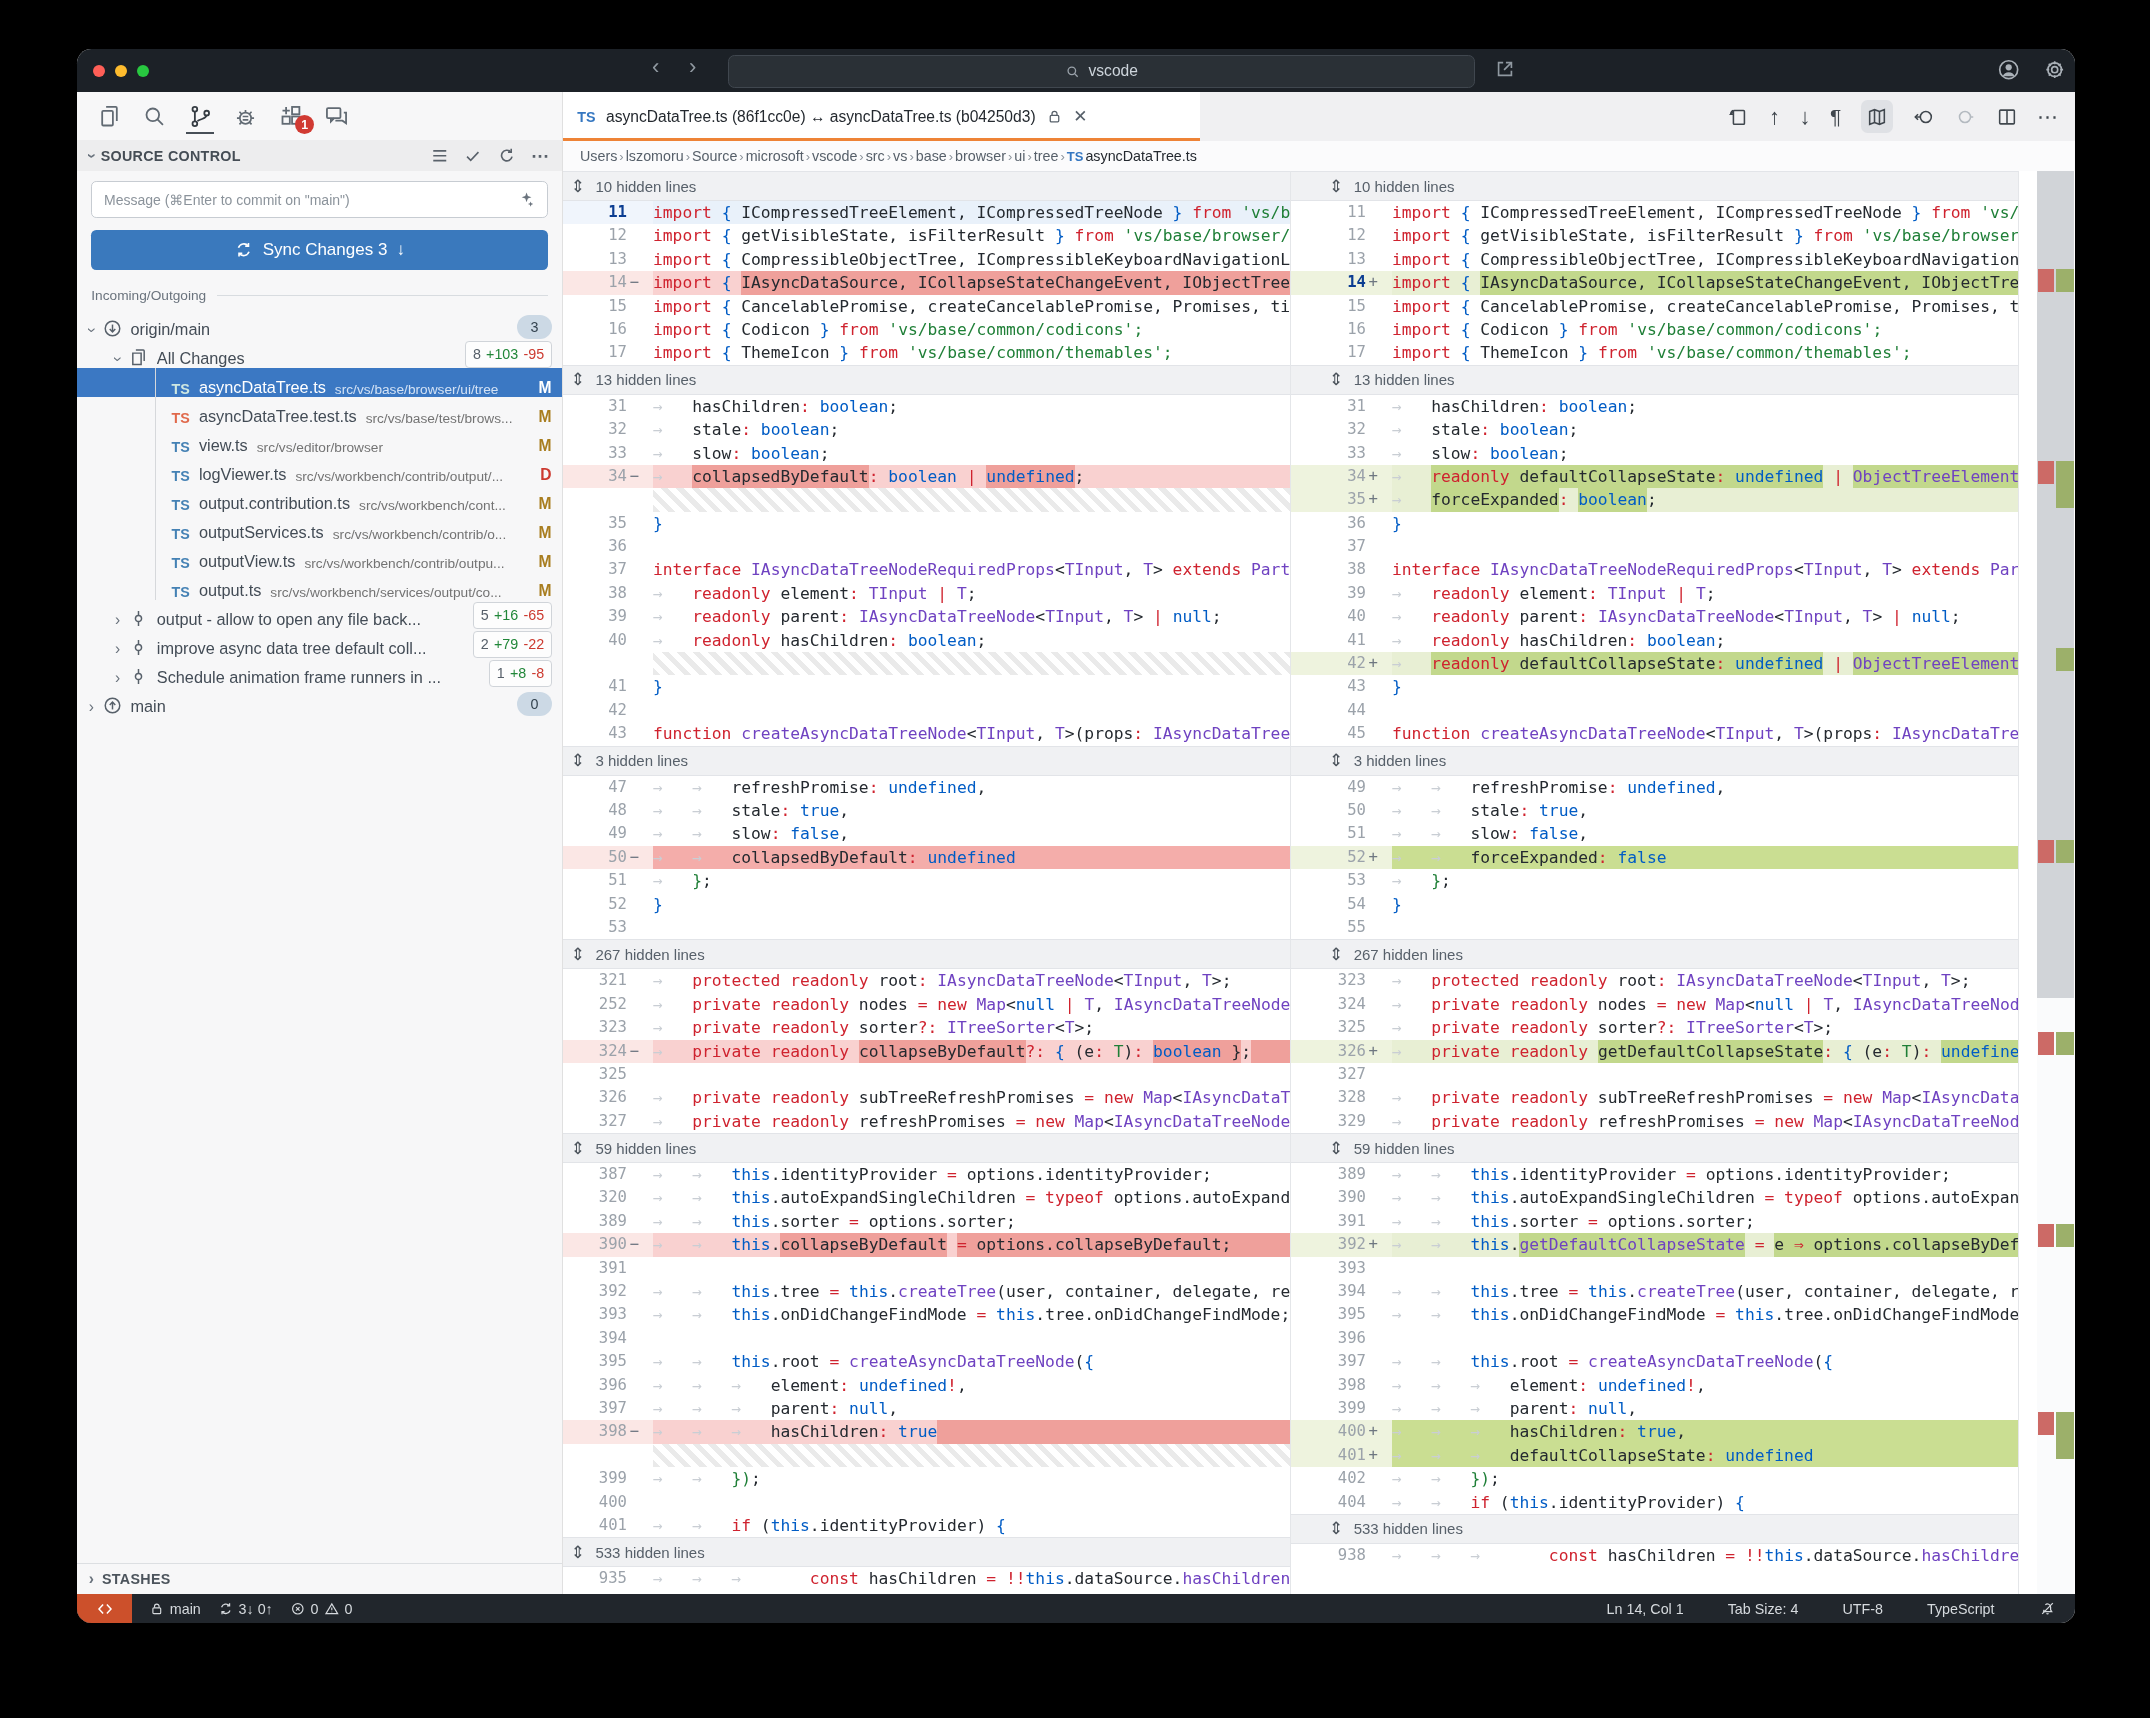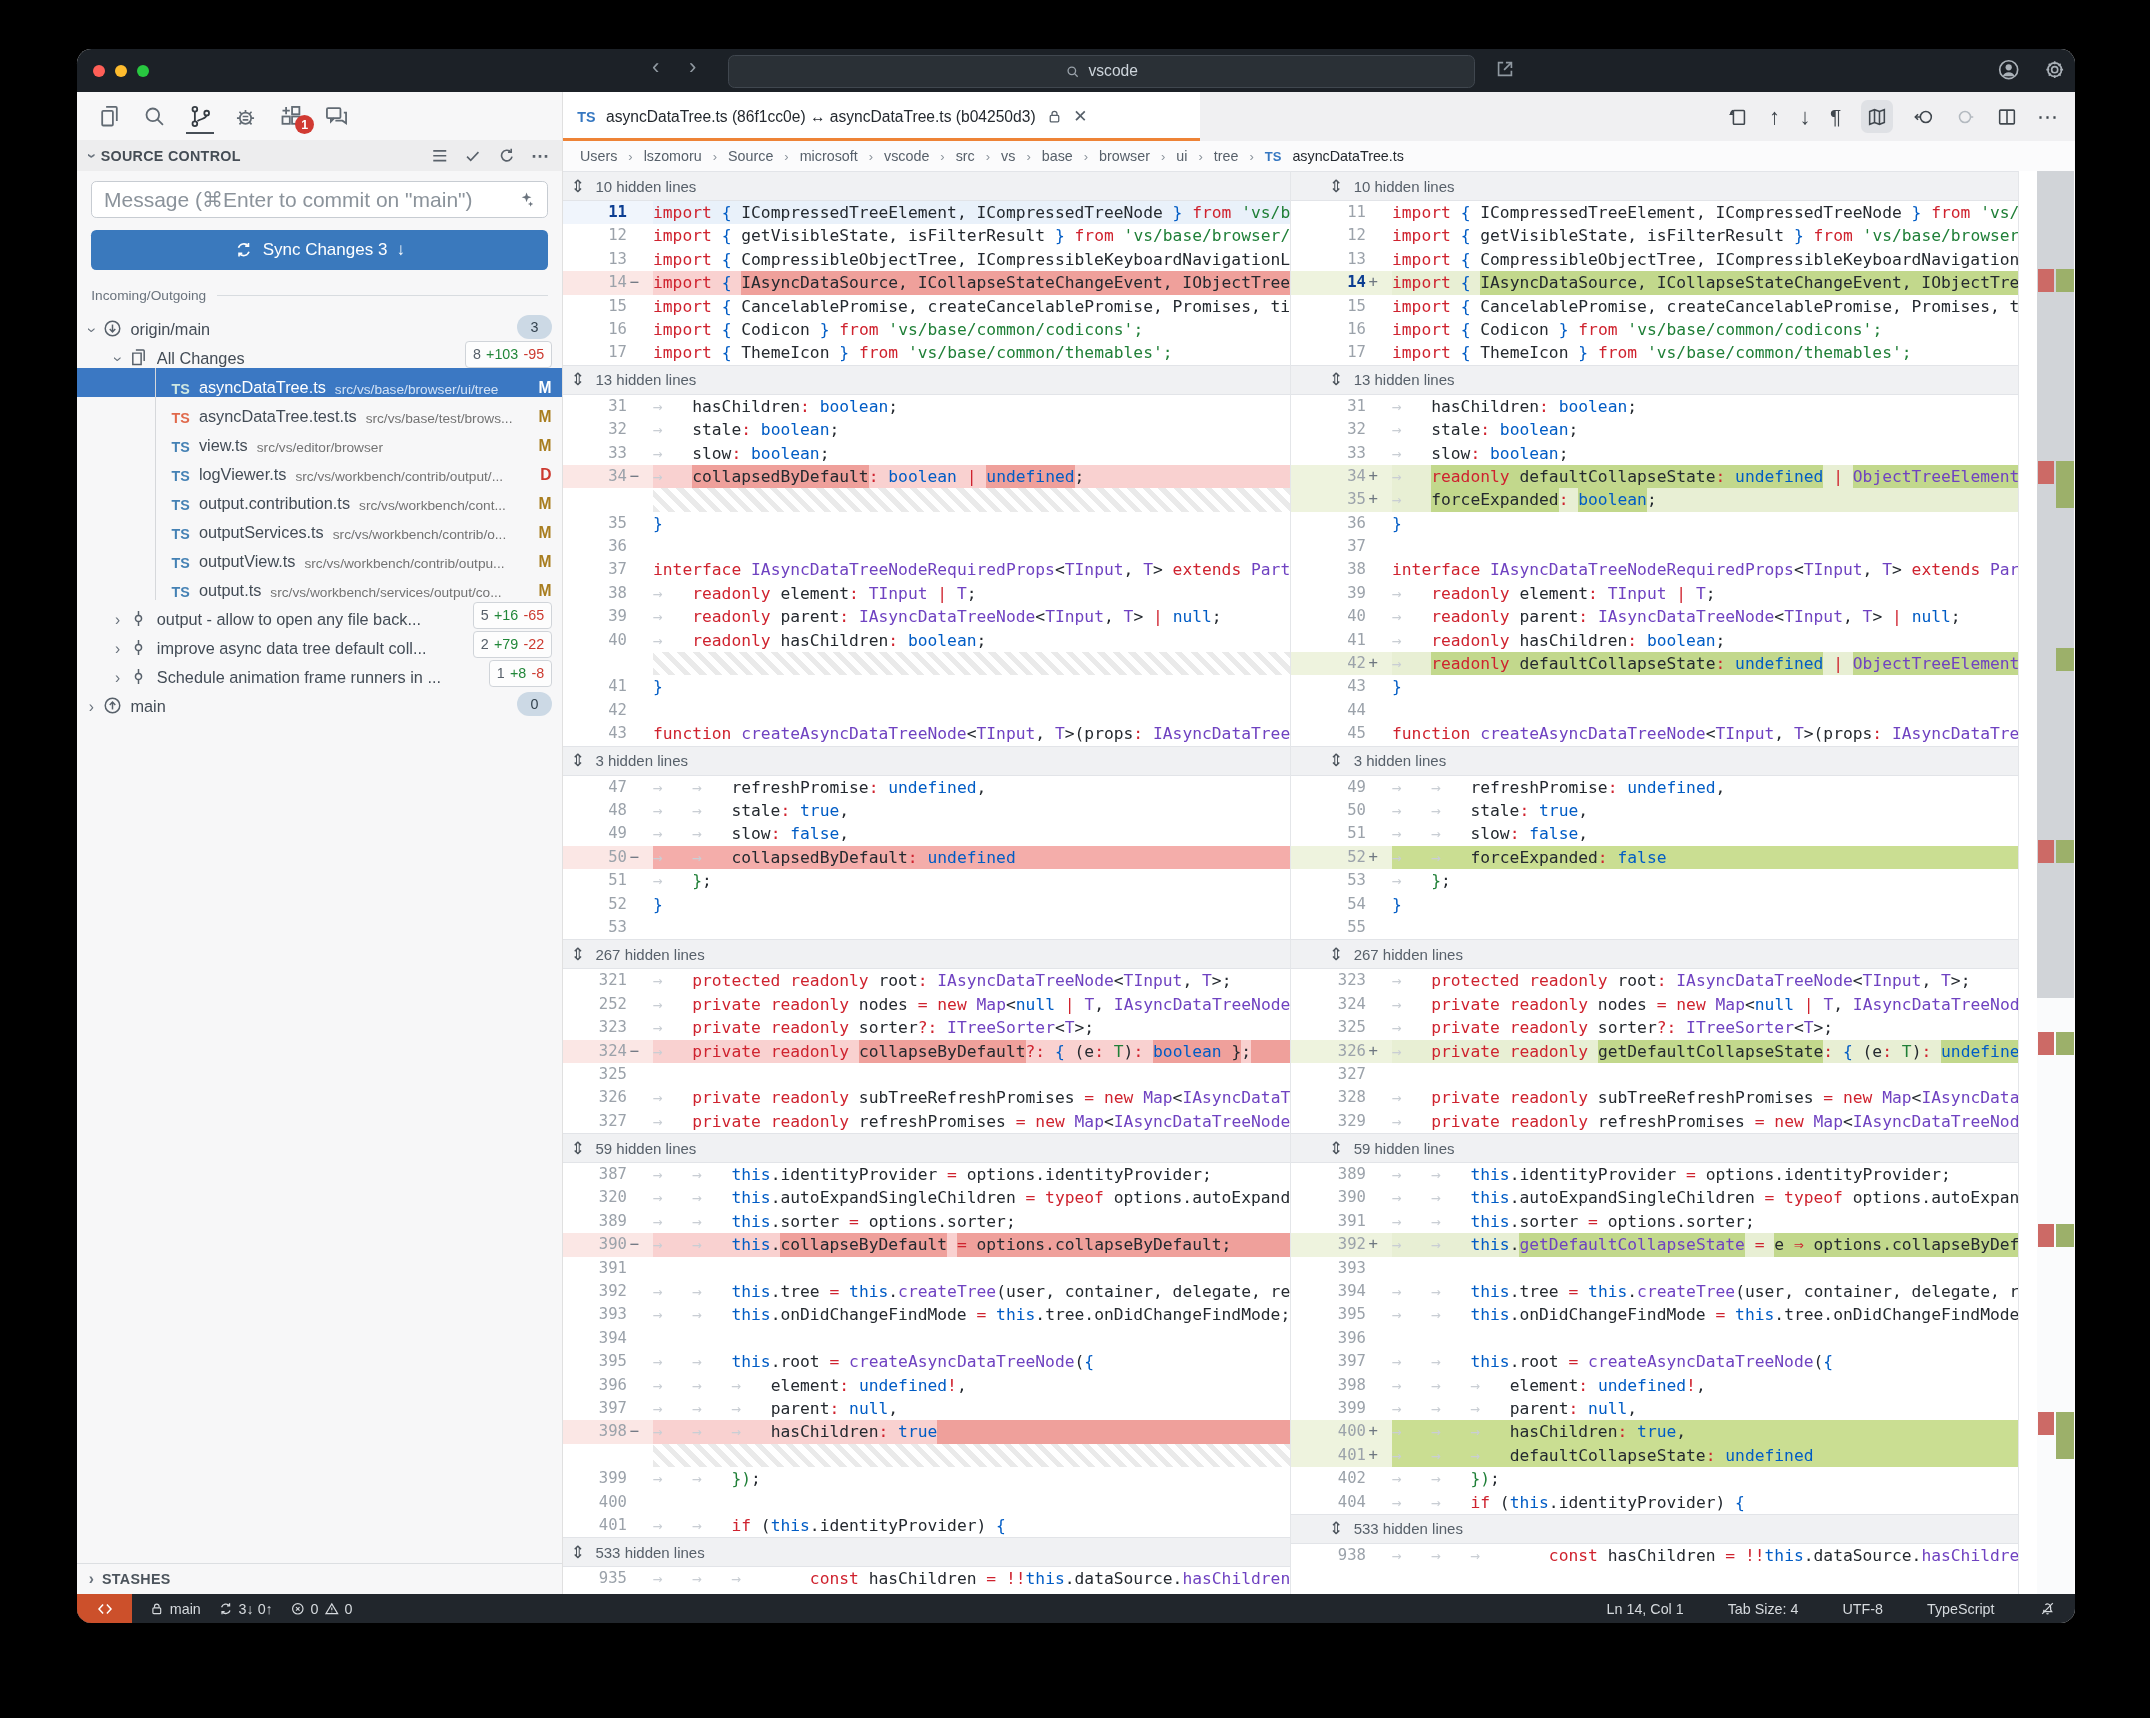--- a/index.html
+++ b/index.html
@@ -18,21 +18,21 @@
   .sidebar{width:485px;flex:0 0 auto;background:#f7f7f8;border-right:1.3px solid #e0e0e0;display:flex;flex-direction:column;min-width:0}
   .activity{height:48px;display:flex;align-items:center;gap:15.6px;padding-left:17px;flex:0 0 auto}
   .aicon{position:relative;width:30px;height:34px;display:flex;align-items:center;justify-content:center;color:#616a73}
   .aicon.active{color:#343b42}
   .aicon.active:after{content:"";position:absolute;left:1.3px;right:1.3px;bottom:-1.3px;height:2px;background:#474f57}
   .abadge{position:absolute;right:-7.8px;bottom:-1.3px;min-width:19px;height:19px;border-radius:50%;background:#d13a32;color:#fff;font-size:12.4px;font-weight:700;display:flex;align-items:center;justify-content:center}
   .schead{height:31px;background:#ededee;display:flex;align-items:center;padding:0 11.7px;gap:6.5px;color:#454d55;font-size:14.3px;font-weight:700;letter-spacing:0.3px;flex:0 0 auto}
   .schead .hicons{margin-left:auto;display:flex;gap:14.3px;color:#5a626b;align-items:center}
   .chev{font-size:15.6px;color:#6a737d;display:inline-block}
   .chev.open{transform:rotate(90deg)}
-  .msg{margin:10.4px 14.3px 0;height:35px;border:1.3px solid #c7ccd2;border-radius:5.2px;background:#fff;display:flex;align-items:center;padding:0 11.7px;color:#8b939b;font-size:21px;flex:0 0 auto}
+  .msg{margin:10.4px 14.3px 0;height:35px;border:1.3px solid #c7ccd2;border-radius:5.2px;background:#fff;display:flex;align-items:center;padding:0 11.7px;color:#8b939b;font-size:14px;flex:0 0 auto}
   .msg .spark{margin-left:auto;color:#6a737d}
   .sync{margin:11.7px 14.3px 0;height:40px;border-radius:5.2px;background:#3a79bd;color:#fff;font-size:17px;display:flex;align-items:center;justify-content:center;gap:9px;flex:0 0 auto}
   .section{display:flex;align-items:center;gap:10.4px;margin:18px 14.3px 6.5px;color:#6a737d;font-size:13.7px;flex:0 0 auto}
   .section .rule{flex:1;height:0.7px;background:#d8dce0}
   #sctree{flex:0 0 auto}
   .trow{height:29px;display:flex;align-items:flex-end;padding-right:10.4px;font-size:16.3px;color:#434c56}
   .trow .lbl{white-space:nowrap;overflow:hidden}
   .ticon{margin:0 7.8px;color:#57606a;flex:0 0 auto}
   .tsbadge{font-weight:700;font-size:14.3px;margin-right:9px;flex:0 0 auto}
   .fpath{margin-left:9px;font-size:13.7px;color:#737373;white-space:nowrap;overflow:hidden}
@@ -47,21 +47,21 @@
   .stashes{height:30px;border-top:1.3px solid #dcdfe2;display:flex;align-items:center;gap:7.8px;padding-left:11.7px;color:#4c545c;font-size:14.3px;font-weight:700;letter-spacing:0.3px;flex:0 0 auto}
   
   .editor{flex:1;display:flex;flex-direction:column;min-width:0;background:#fff}
   .tabstrip{height:49px;background:#f0f0f2;display:flex;flex:0 0 auto}
   .tab{width:608px;background:#fff;display:flex;align-items:center;gap:10.4px;padding:0 14.3px;position:relative;flex:0 0 auto}
   .tab:after{content:"";position:absolute;left:0;right:0;bottom:0;height:3.3px;background:#ee8336}
   .tabtitle{font-size:15.6px;color:#24292f;white-space:nowrap;overflow:hidden}
   .eicons{margin-left:auto;display:flex;align-items:center;gap:19.5px;padding-right:15.6px;color:#40474e}
   .eicon.dim{color:#b4bac0}
   .eicon.activebg{background:#dfe1e5;border-radius:6.5px;padding:5.2px}
-  .breadcrumb{height:30px;display:flex;align-items:center;gap:11px;padding-left:17px;font-size:14.3px;color:#57606a;background:#fbfbfc;flex:0 0 auto;white-space:nowrap}
+  .breadcrumb{height:30px;display:flex;align-items:center;gap:2px;padding-left:17px;font-size:14.3px;color:#57606a;background:#fbfbfc;flex:0 0 auto;white-space:nowrap}
   .bsep{color:#8c949c;font-size:13px}
   .bts{color:#3577c1;font-weight:700;font-size:13px}
   .bfile{color:#24292f}
   
   .diff{flex:1;display:flex;min-height:0;position:relative}
   .pane{overflow:hidden;background:#fff}
   .pane.l{width:727px;border-right:1.3px solid #e4e6e9}
   .pane.r{width:727px}
   .bar{height:28px;background:#f0f1f3;border-top:0.7px solid #e2e4e8;border-bottom:0.7px solid #e2e4e8;display:flex;align-items:center;gap:10.4px;color:#57606a;font-size:15px}
   .pane.l .bar{padding-left:7.8px}

